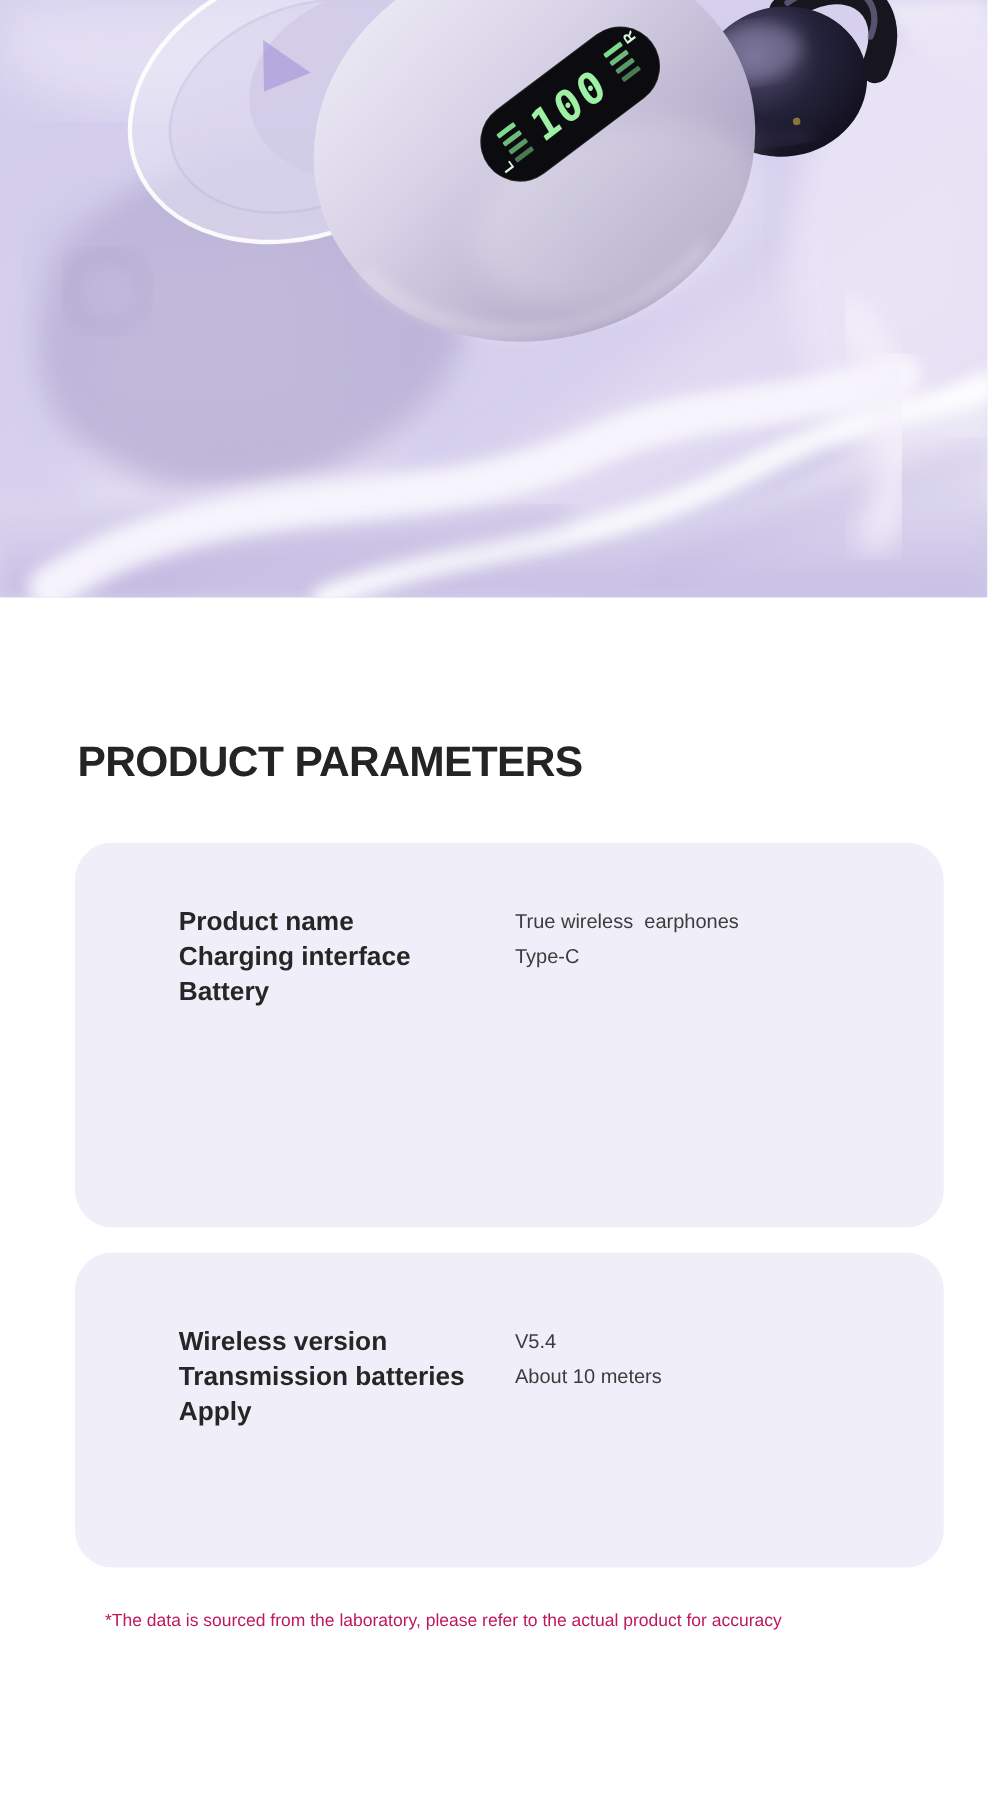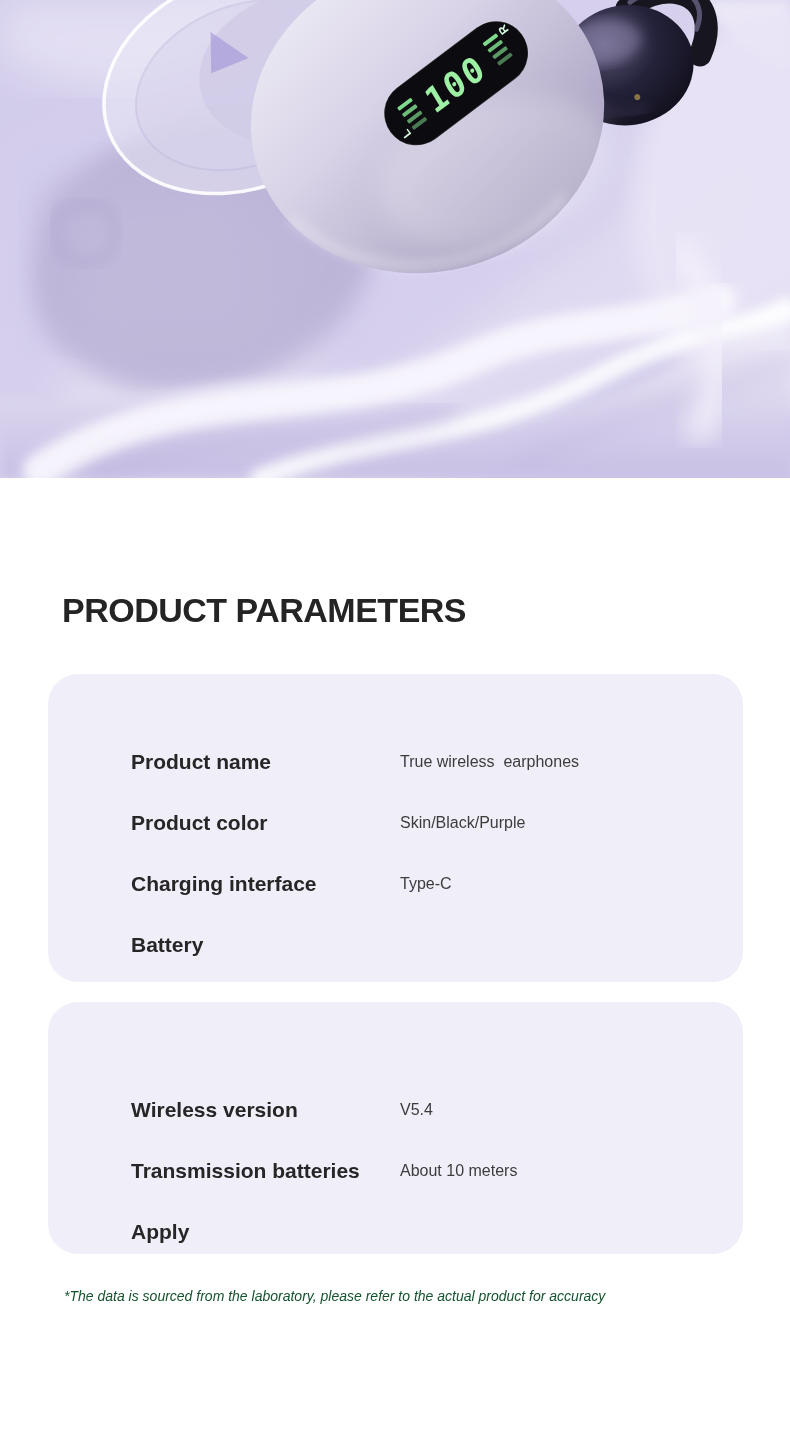--- a/index.html
+++ b/index.html
@@ -16,52 +16,49 @@
     margin:115px 0 0 62px;
     font-size:34px;
     font-weight:800;
     letter-spacing:-0.5px;
     line-height:1;
     color:#242424;
   }
   .spec-card{
     box-sizing:border-box;
     width:695px;
-    margin-left:48px;
+    margin-left:60px;
     background:#f0eff9;
     border-radius:30px;
     display:flex;
     flex-direction:column;
-    gap:33px;
-    justify-content:center;
   }
   .card-1{margin-top:47px;height:308px;padding:50px 0 0 83px;}
-  .card-2{margin-top:20px;height:252px;padding:86px 0 0 83px;}
+  .card-2{margin-top:20px;height:252px;padding:58px 0 0 83px;}
   .spec-row{display:flex;align-items:flex-start;}
   .spec-label{
     width:269px;
     flex:0 0 269px;
     font-size:21px;
     font-weight:700;
     line-height:28px;
     color:#262626;
   }
   .spec-value{
     font-size:16px;
     font-weight:400;
     line-height:28px;
     color:#3c3c3c;
     white-space:pre;
   }
   .footnote{
-    margin:32px 0 0 64px;
+    margin:32px 0 0 84px;
     font-size:14px;
     line-height:20px;
-    color:#14532d;
-    font-style:italic;
+    color:#be185d;
   }
   .led-digits{
     font-family:"DejaVu Sans Mono", monospace;
     font-weight:bold;
     letter-spacing:2px;
   }
   .led-side{
     font-family:"Liberation Sans", sans-serif;
     font-weight:bold;
   }
@@ -179,24 +176,20 @@
 </div>
 
 <h1 class="page-title">PRODUCT PARAMETERS</h1>
 
 <div class="spec-card card-1">
   <div class="spec-row">
     <div class="spec-label">Product name</div>
     <div class="spec-value">True wireless  earphones</div>
   </div>
   <div class="spec-row">
-    <div class="spec-label">Product color</div>
-    <div class="spec-value">Skin/Black/Purple</div>
-  </div>
-  <div class="spec-row">
     <div class="spec-label">Charging interface</div>
     <div class="spec-value">Type-C</div>
   </div>
   <div class="spec-row">
     <div class="spec-label">Battery</div>
   </div>
 </div>
 
 <div class="spec-card card-2">
   <div class="spec-row">

